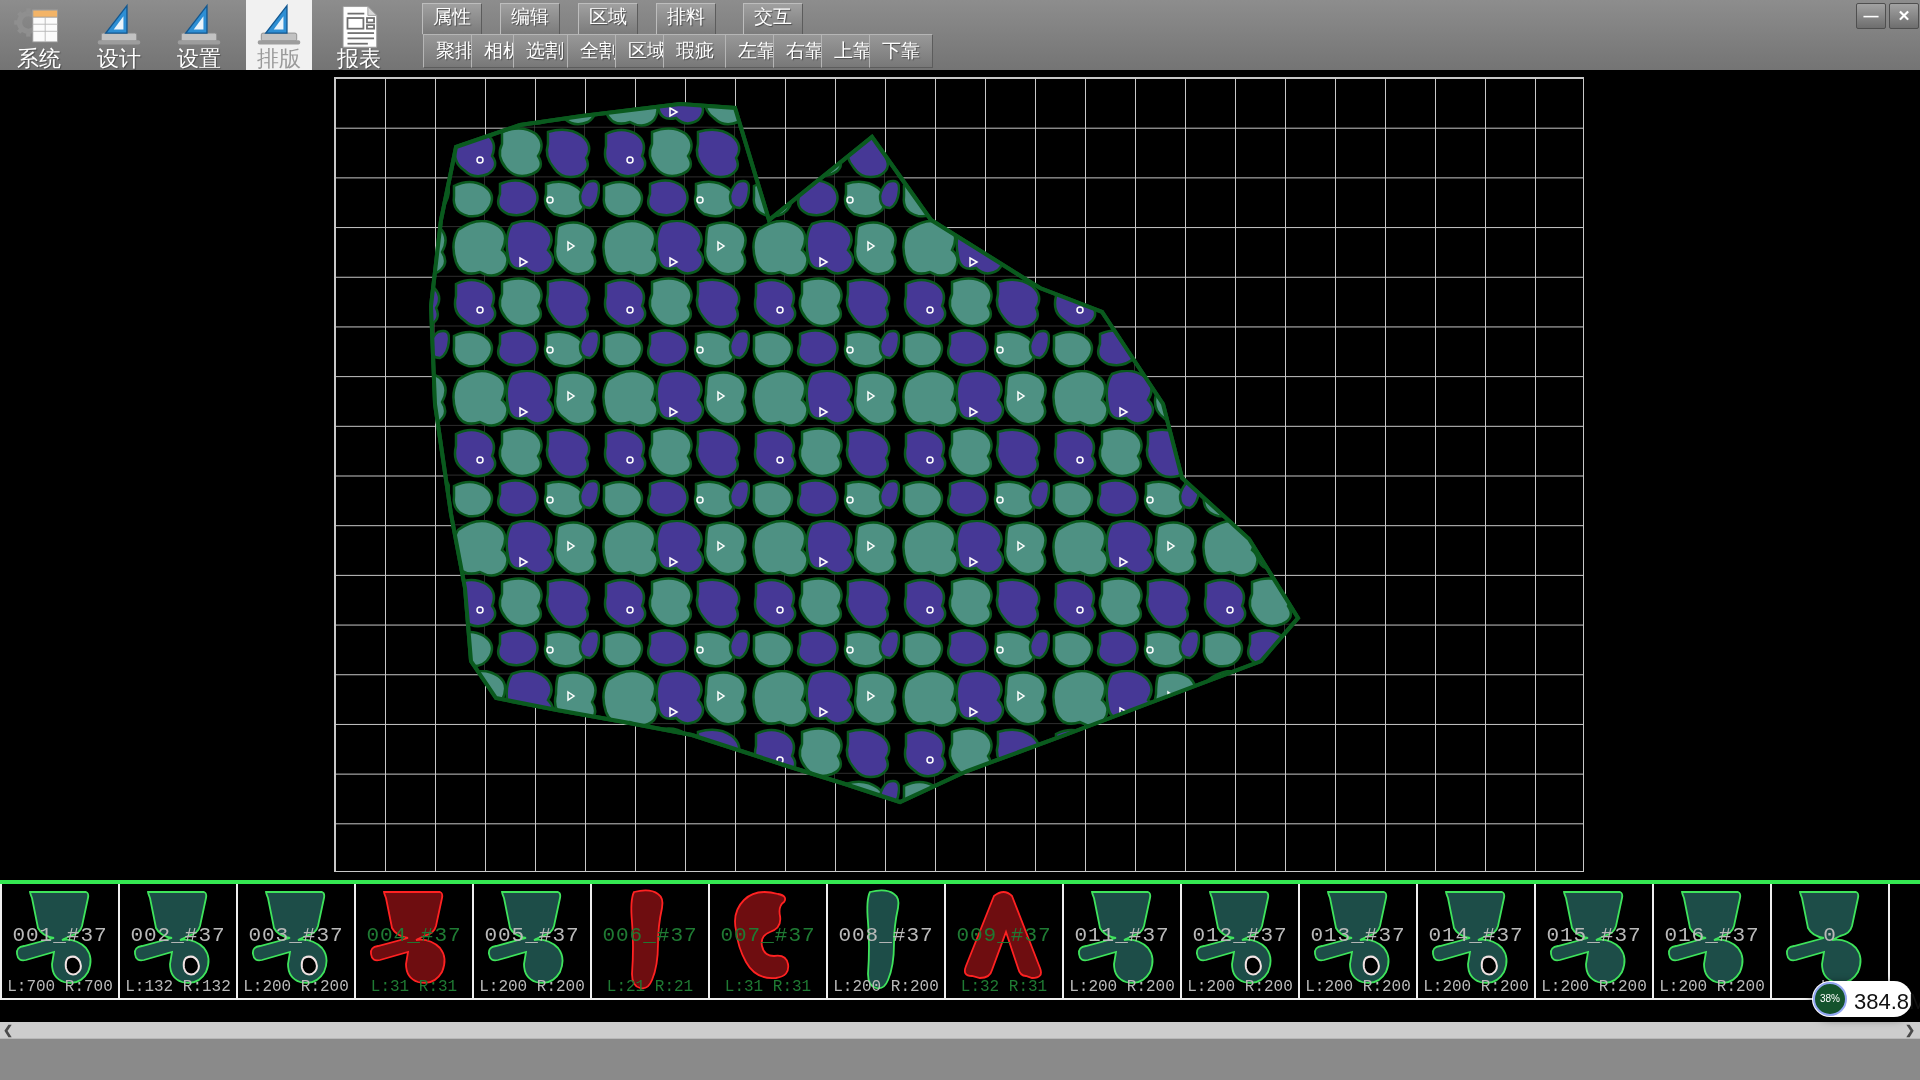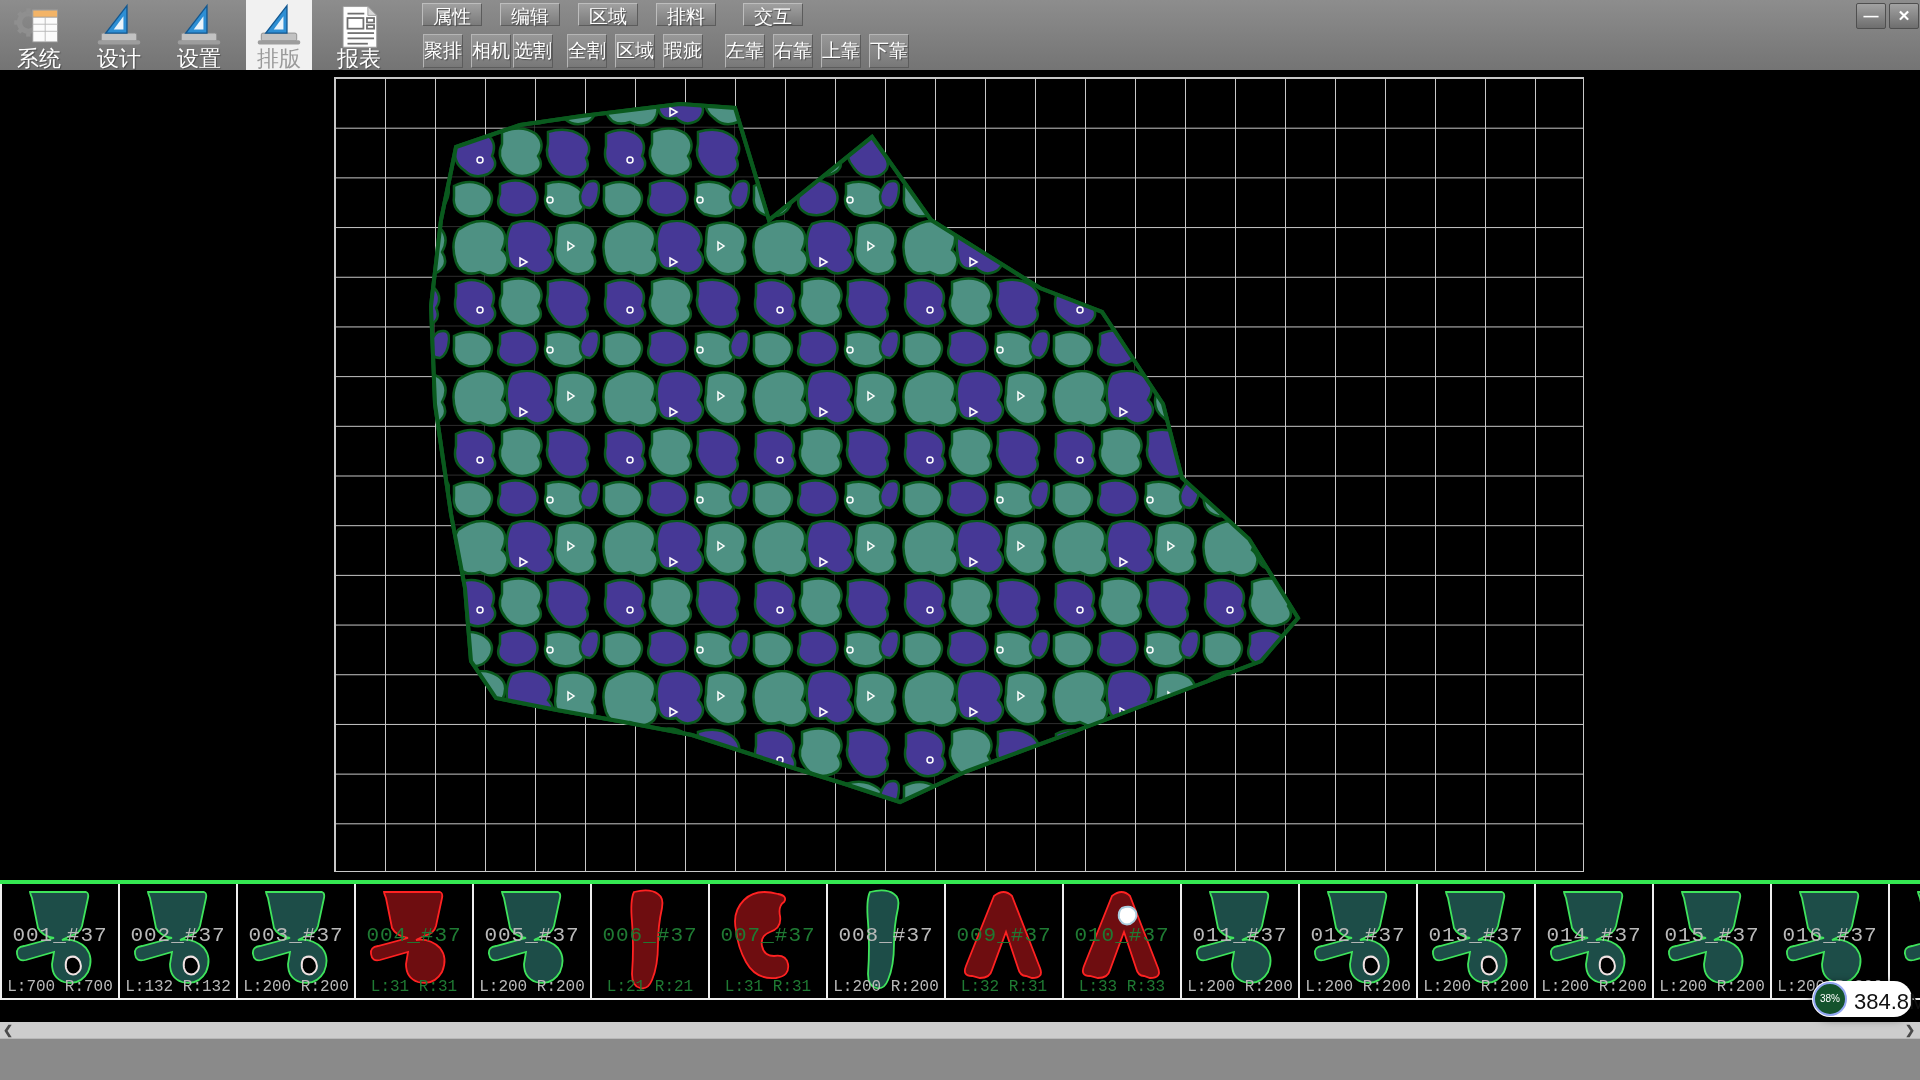--- a/index.html
+++ b/index.html
@@ -9,25 +9,25 @@
   
   .titlebar{position:absolute;left:0;top:0;width:1920px;height:70px;
             background:linear-gradient(#8d8d8d,#747474);}
   .appbtn{position:absolute;top:0;width:66px;height:70px;display:flex;flex-direction:column;
           align-items:center;justify-content:flex-end;padding-bottom:1px;box-sizing:border-box;cursor:default;}
   .appbtn.active{background:#f1f1f1;}
   .appbtn .alabel{font-size:22px;color:#fff;text-shadow:1px 1px 1px #4e4e4e;line-height:20px;}
   .appbtn.active .alabel{color:#9a9a9a;text-shadow:none;}
   .appbtn svg{width:58px;height:46px;display:block;}
 
-  .tabbtn{position:absolute;top:3px;width:60px;height:23px;box-sizing:border-box;text-align:center;
+  .tabbtn{position:absolute;top:3px;width:60px;height:32px;box-sizing:border-box;text-align:center;
           background:linear-gradient(#a0a0a0,#7b7b7b);border:1px solid;
           border-color:#bdbdbd #5c5c5c #5c5c5c #bdbdbd;color:#fff;font-size:19px;line-height:26px;
           text-shadow:1px 1px 1px #4a4a4a;cursor:default;}
-  .toolbtn{position:absolute;top:34px;width:40px;height:34px;box-sizing:border-box;text-align:center;
+  .toolbtn{position:absolute;top:34px;width:64px;height:34px;box-sizing:border-box;text-align:center;
           background:linear-gradient(#989898,#787878);border:1px solid;
           border-color:#b5b5b5 #5c5c5c #5c5c5c #b5b5b5;color:#fff;font-size:19px;line-height:31px;
           text-shadow:1px 1px 1px #4a4a4a;cursor:default;}
   .winbtn{position:absolute;top:3px;width:30px;height:26px;box-sizing:border-box;text-align:center;
           background:linear-gradient(#a2a2a2,#6e6e6e);border:1px solid #4f4f4f;border-radius:2px;
           color:#fff;font-size:15px;font-weight:bold;line-height:24px;cursor:default;}
 
   
   .canvas{position:absolute;left:0;top:70px;width:1920px;height:810px;background:#000;}
   .gridarea{position:absolute;left:334px;top:7px;width:1250px;height:795px;box-sizing:border-box;
@@ -282,28 +282,20 @@
       <div class="tid">008_#37</div>
       <div class="tlr">L:200 R:200</div>
     </div>
     <div class="thumb red">
       <svg viewBox="0 0 100 110">
         <use href="#p-a" fill="#6e0d10" stroke="#ff2222" stroke-width="1.8"></use>
       </svg>
       <div class="tid">009_#37</div>
       <div class="tlr">L:32 R:31</div>
     </div>
-    <div class="thumb red">
-      <svg viewBox="0 0 100 110">
-        <use href="#p-a" fill="#6e0d10" stroke="#ff2222" stroke-width="1.8"></use>
-        <use href="#hole-white" fill="#fff" stroke="#aaccdd" stroke-width="2"></use>
-      </svg>
-      <div class="tid">010_#37</div>
-      <div class="tlr">L:33 R:33</div>
-    </div>
     <div class="thumb">
       <svg viewBox="0 0 100 110">
         <use href="#p-boot" fill="#1d4d48" stroke="#3fe45c" stroke-width="1.8"></use>
       </svg>
       <div class="tid">011_#37</div>
       <div class="tlr">L:200 R:200</div>
     </div>
     <div class="thumb">
       <svg viewBox="0 0 100 110">
         <use href="#p-boot" fill="#1d4d48" stroke="#3fe45c" stroke-width="1.8"></use>

